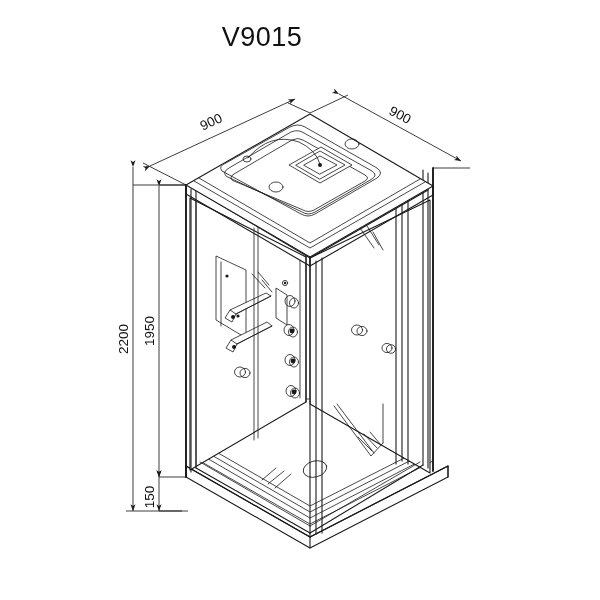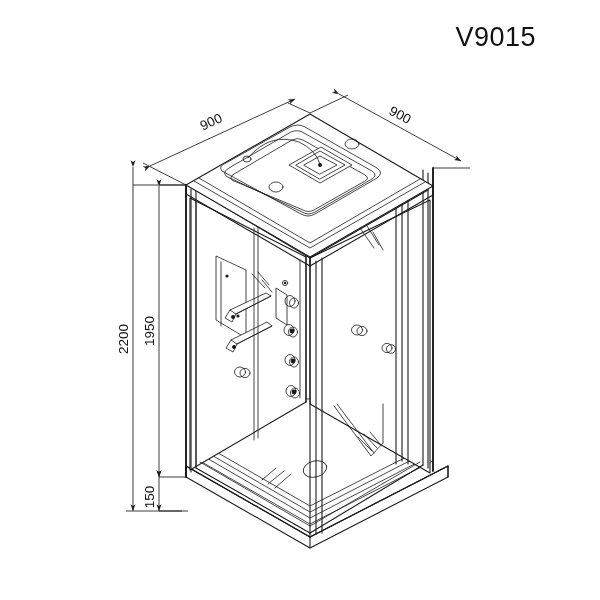--- a/index.html
+++ b/index.html
@@ -1,21 +1,21 @@
 <!DOCTYPE html>
 <html><head>
 <meta charset="utf-8">
 <style>
   html,body{margin:0;padding:0;background:#ffffff;}
   body{width:600px;height:600px;overflow:hidden;
        font-family:"Liberation Sans","DejaVu Sans",sans-serif;}
   #sheet{position:relative;width:600px;height:600px;background:#fff;}
   #title{
-    position:absolute;left:0;top:22px;width:524px;text-align:right;
-    font-size:27px;color:#111;letter-spacing:.5px;font-weight:400;margin-left:12px;
+    position:absolute;left:0;top:22px;width:524px;text-align:center;
+    font-size:27px;color:#111;letter-spacing:.5px;font-weight:400;
   }
   svg{position:absolute;left:0;top:0;width:600px;height:600px;display:block;}
   .ln{fill:none;stroke:#1a1a1a;stroke-width:1.1;stroke-linecap:round;stroke-linejoin:round;}
   .ln-t{fill:none;stroke:#1a1a1a;stroke-width:0.8;stroke-linecap:round;stroke-linejoin:round;}
   .ln-h{fill:none;stroke:#1a1a1a;stroke-width:1.9;stroke-linecap:round;stroke-linejoin:round;}
   .dim{fill:none;stroke:#1a1a1a;stroke-width:0.85;}
   .fillw{fill:#ffffff;stroke:#1a1a1a;stroke-width:1.1;stroke-linejoin:round;}
   .fillw-t{fill:#ffffff;stroke:#1a1a1a;stroke-width:0.8;stroke-linejoin:round;}
   .dark{fill:#1a1a1a;stroke:none;}
   .dimtxt{font-family:"Liberation Sans","DejaVu Sans",sans-serif;

